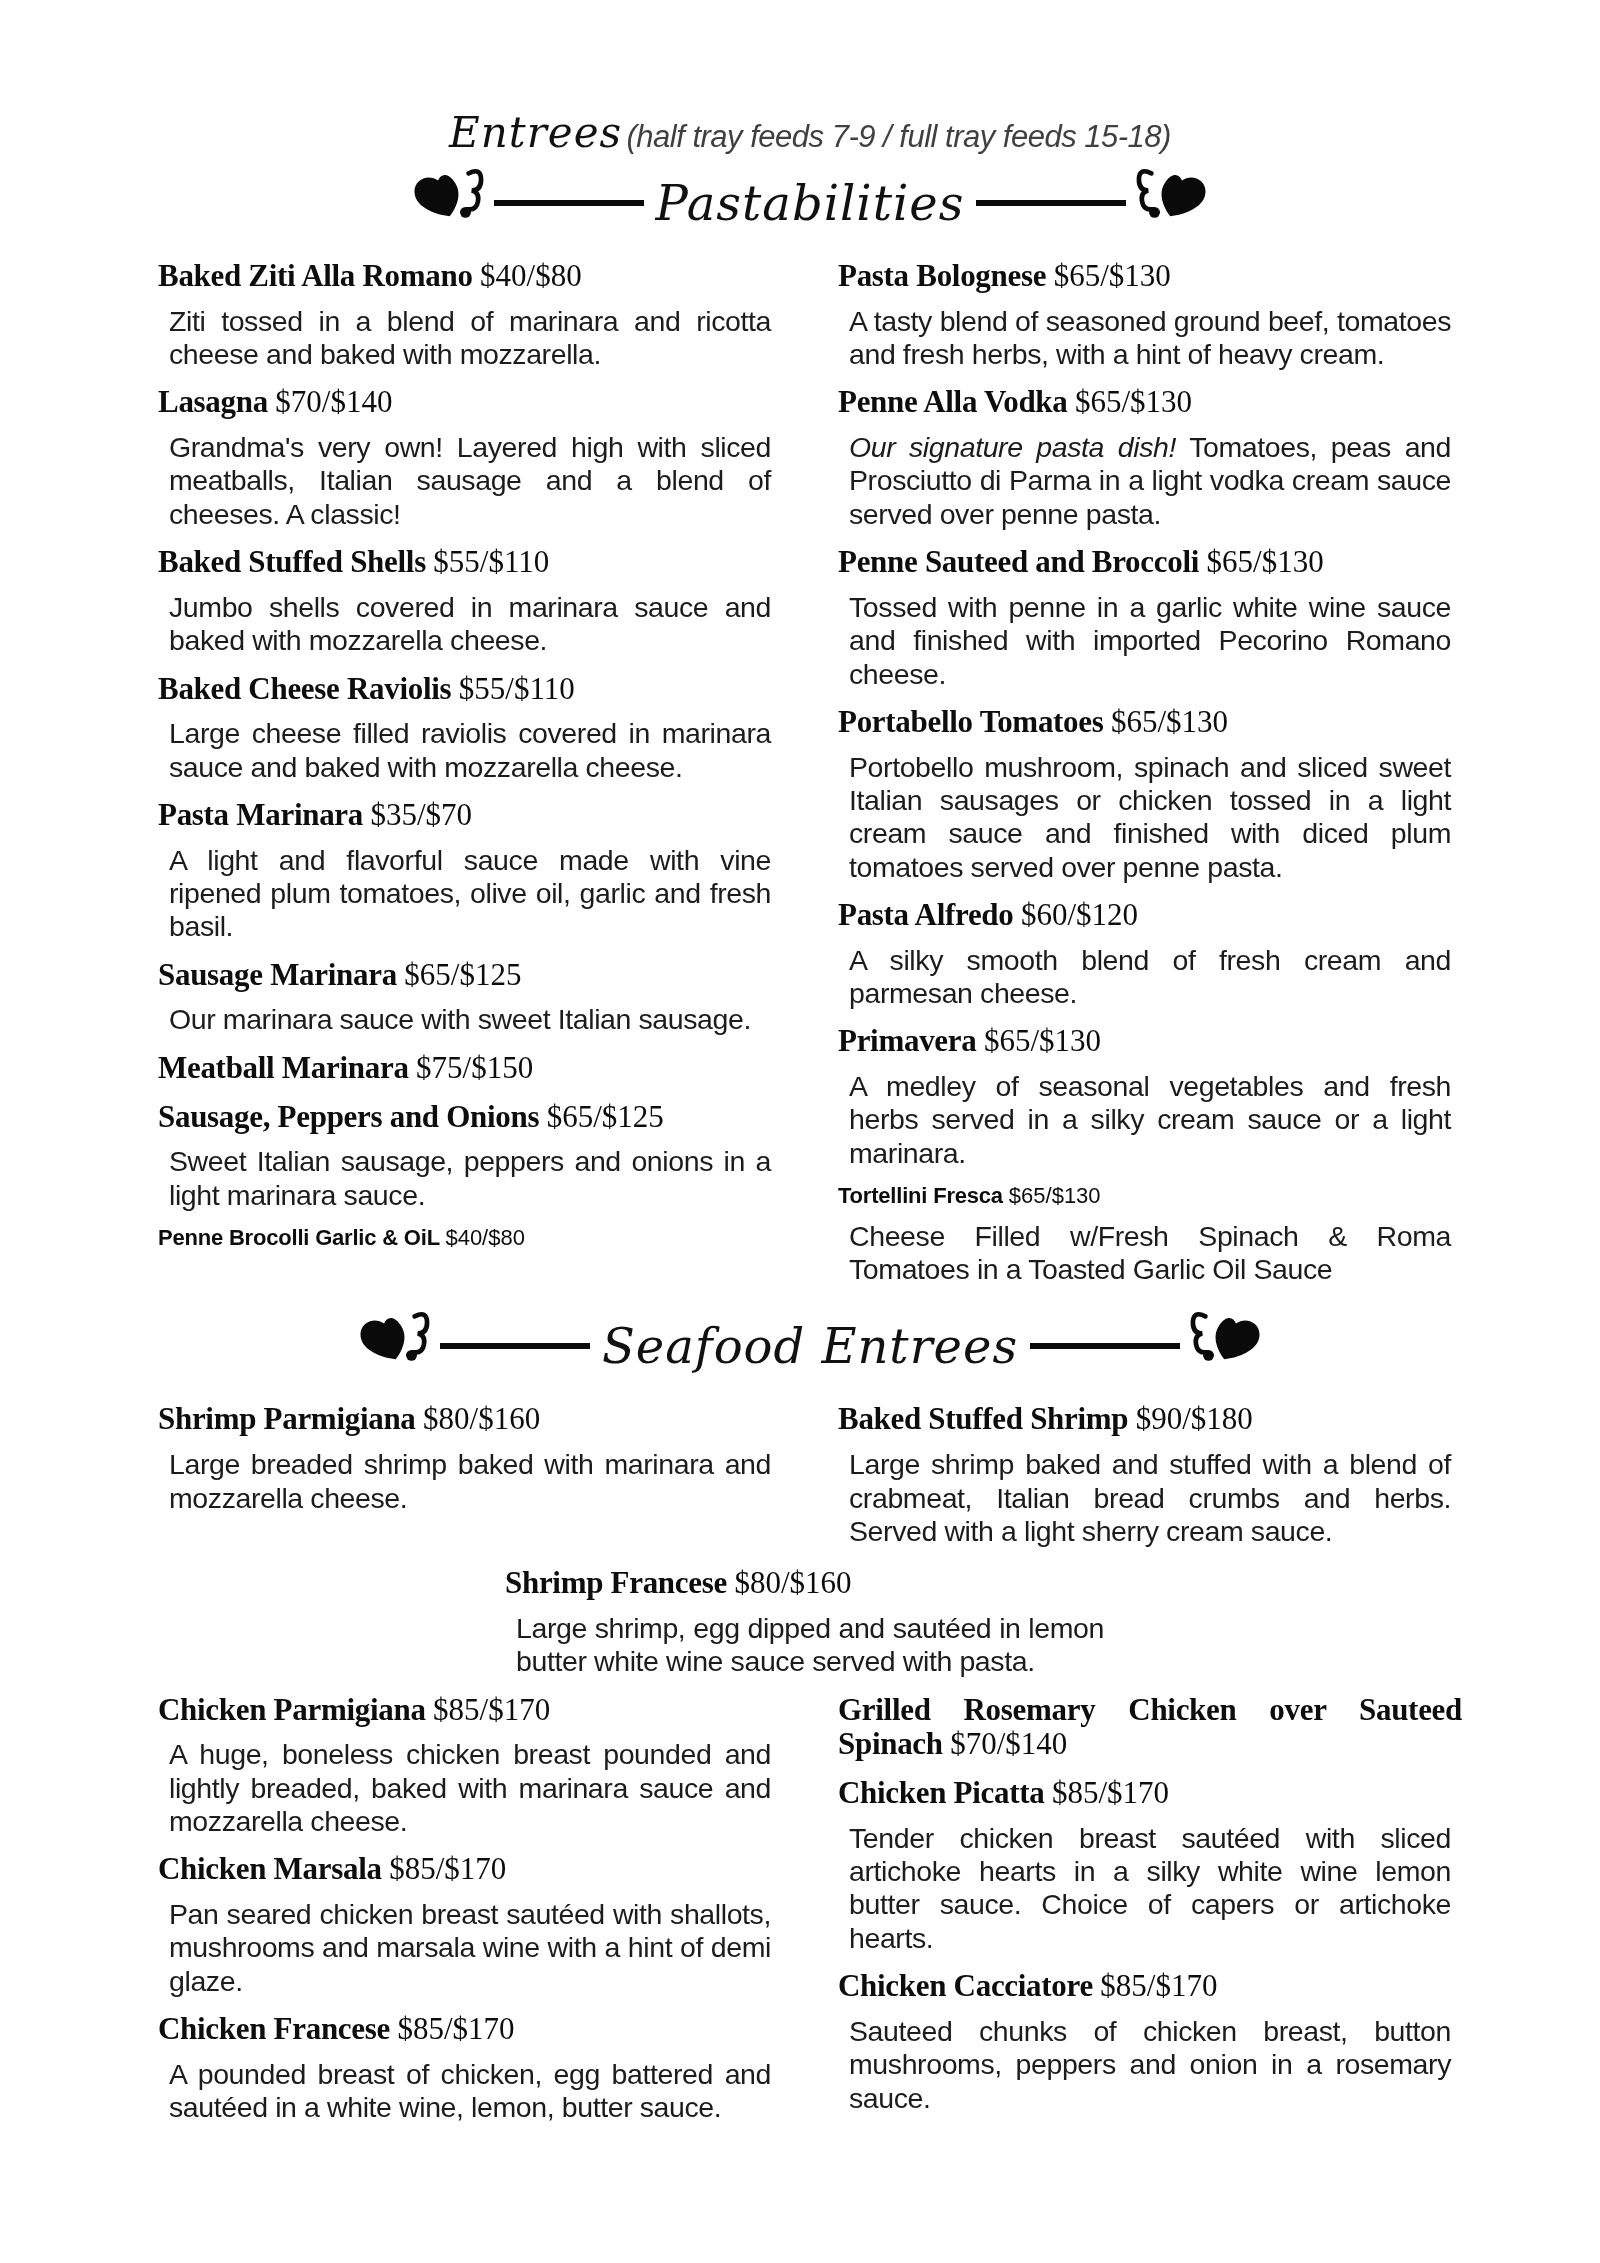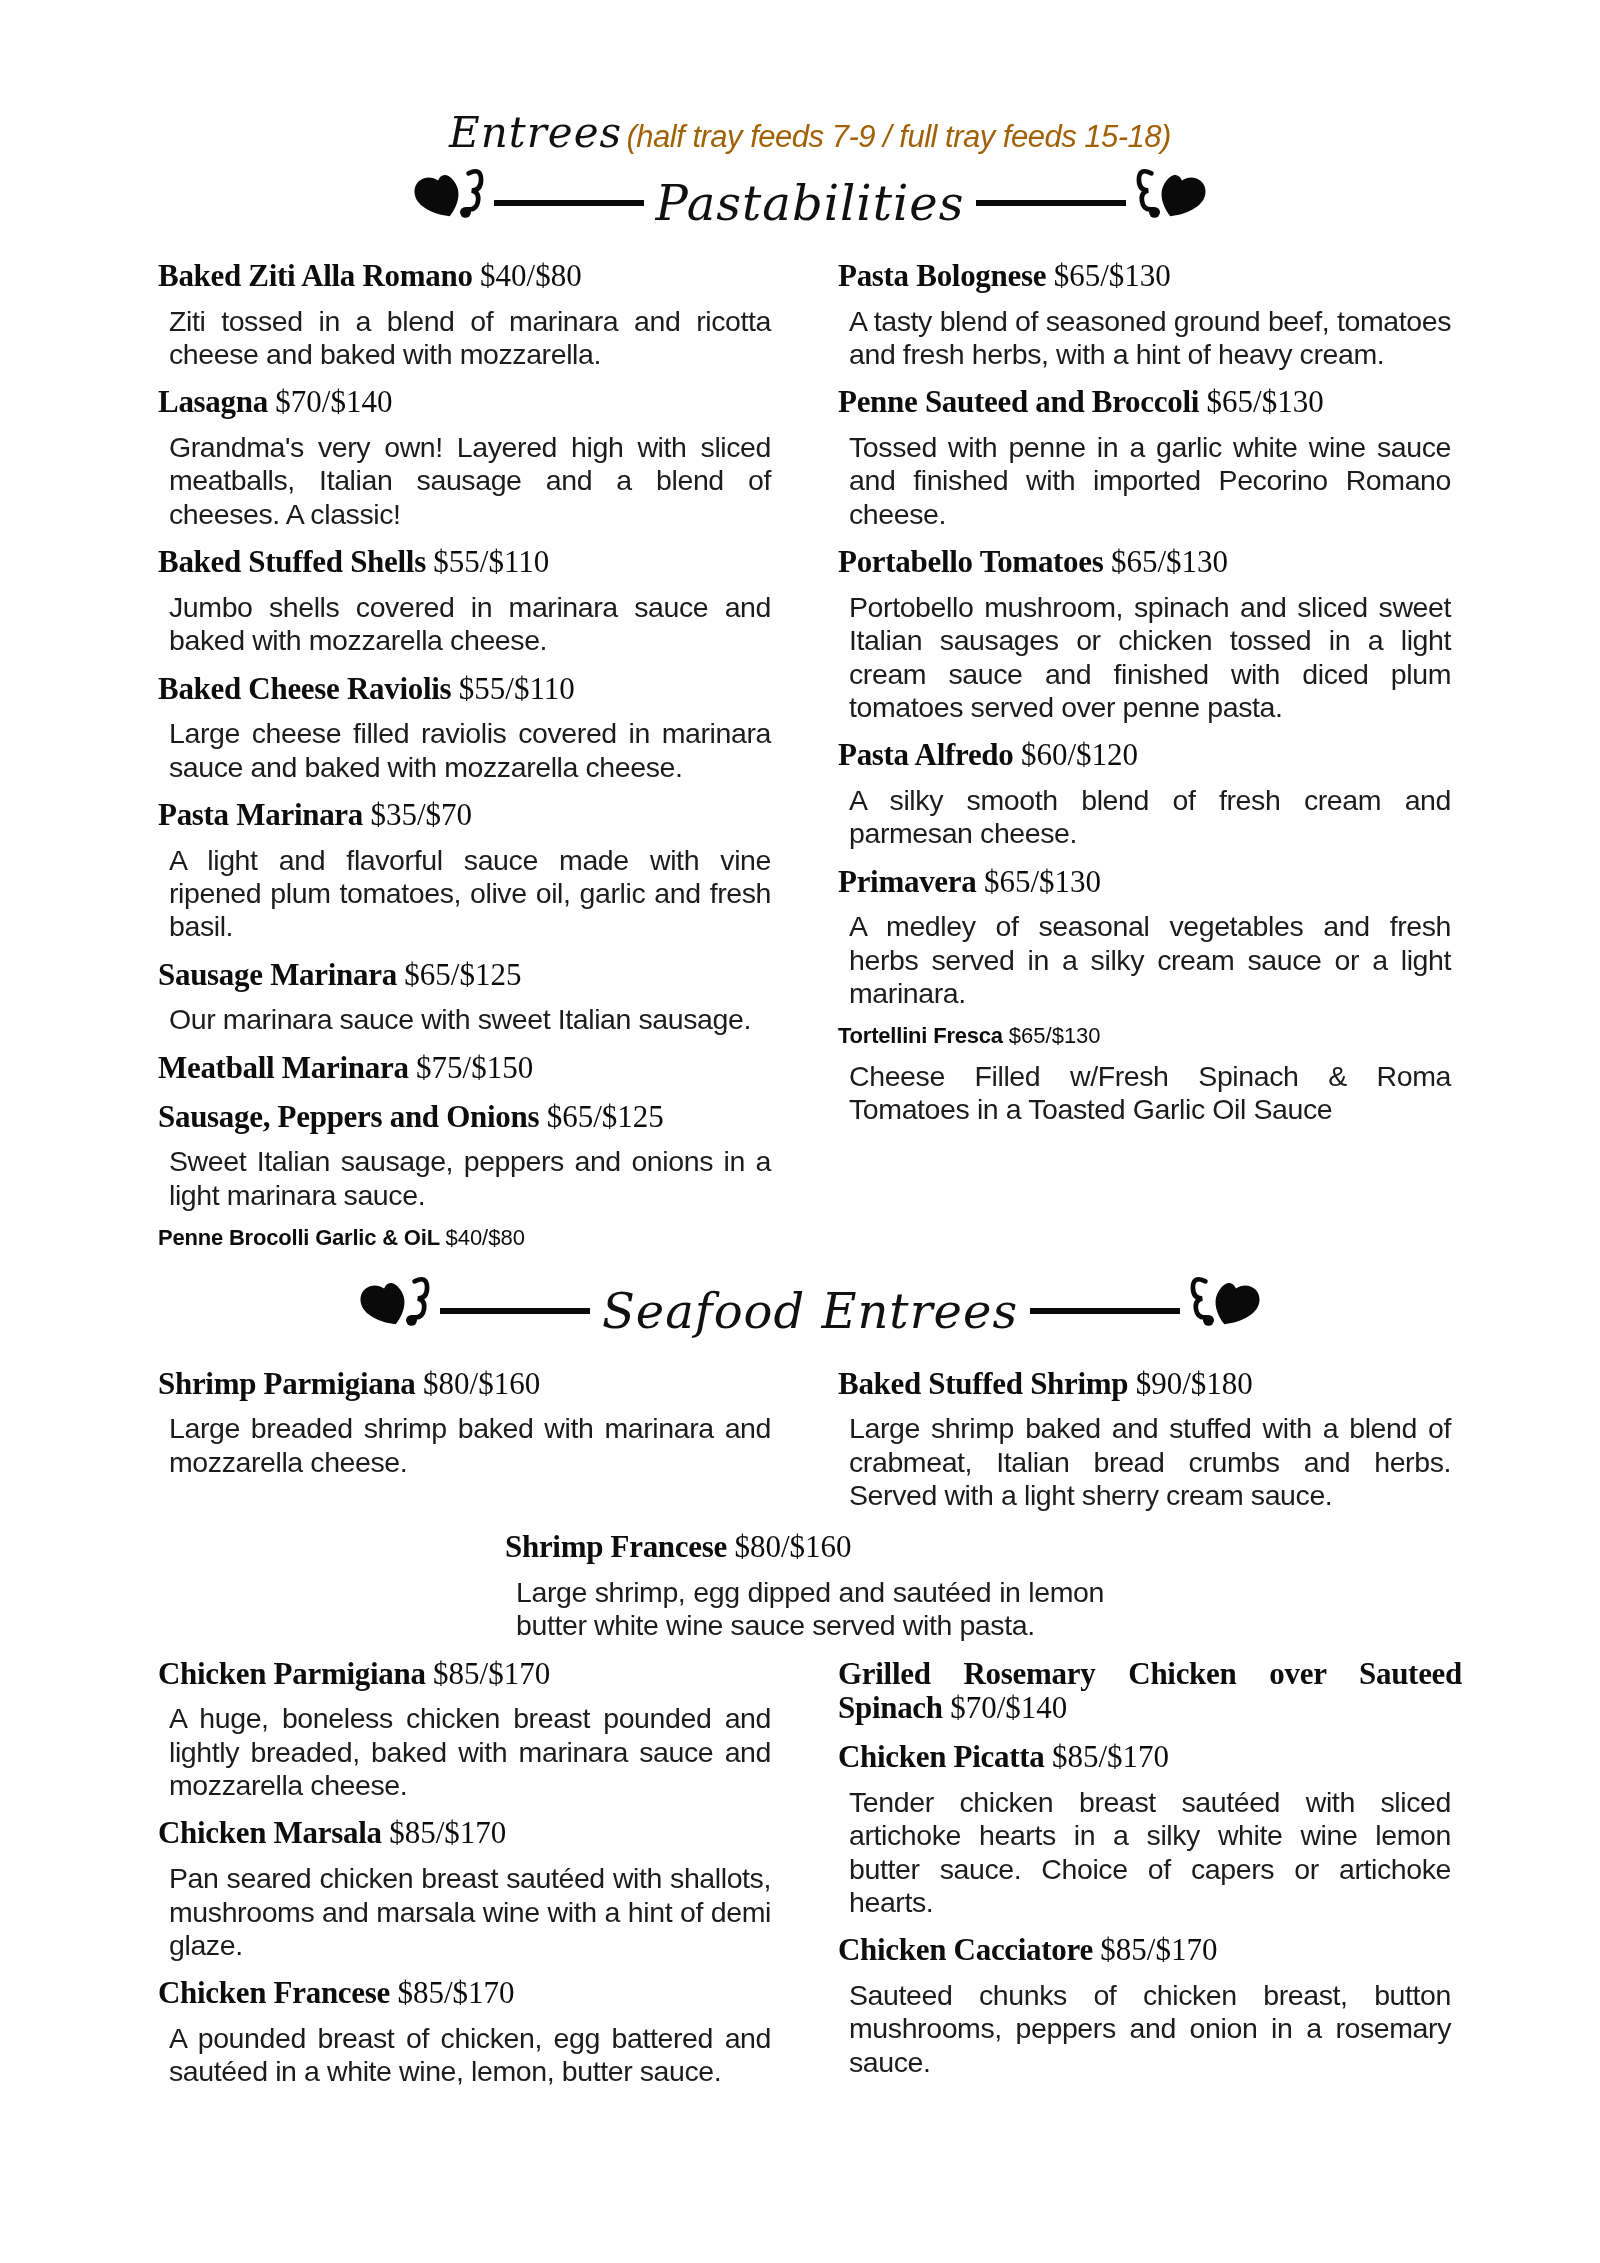--- a/index.html
+++ b/index.html
@@ -3,21 +3,21 @@
 <meta charset="utf-8">
 <style>
   html,body{margin:0;padding:0;background:#ffffff;}
   body{width:1600px;height:2263px;font-family:"Liberation Sans",sans-serif;color:#111;}
   .page{box-sizing:border-box;width:1600px;height:2263px;padding:108px 138px 40px 158px;overflow:hidden;background:#fff;}
 
   
   .top-header{text-align:center;white-space:nowrap;margin-bottom:6px;}
   .script{font-family:"DejaVu Serif",serif;font-style:italic;}
   .top-header .script{font-size:42px;letter-spacing:1px;}
-  .top-header .note{font-family:"Liberation Sans",sans-serif;font-style:italic;font-size:31px;letter-spacing:-0.5px;color:#a16207;}
+  .top-header .note{font-family:"Liberation Sans",sans-serif;font-style:italic;font-size:31px;letter-spacing:-0.5px;color:#404040;}
 
   
   .divider{display:flex;align-items:center;justify-content:center;margin:10px 0 20px 0;}
   .divider .script{font-size:48px;letter-spacing:1px;padding:0 10px;line-height:1;}
   .divider .rule{height:6px;background:#0a0a0a;width:150px;margin:0 2px;}
   .orn{width:78px;height:72px;flex:0 0 auto;}
   .orn.flip{transform:scaleX(-1);}
 
   
   .cols{display:flex;gap:56px;}
@@ -101,20 +101,24 @@
             <div class="item plain">
               <h3><span class="nm">Penne Brocolli Garlic &amp; OiL </span><span class="pr">$40/$80</span></h3>
             </div>
           </div>
           <div class="col">
             <div class="item">
               <h3><span class="nm">Pasta Bolognese </span><span class="pr">$65/$130</span></h3>
               <p class="desc">A tasty blend of seasoned ground beef, tomatoes and fresh herbs, with a hint of heavy cream.</p>
             </div>
             <div class="item">
+              <h3><span class="nm">Penne Alla Vodka </span><span class="pr">$65/$130</span></h3>
+              <p class="desc"><i>Our signature pasta dish!</i> Tomatoes, peas and Prosciutto di Parma in a light vodka cream sauce served over penne pasta.</p>
+            </div>
+            <div class="item">
               <h3><span class="nm">Penne Sauteed and Broccoli </span><span class="pr">$65/$130</span></h3>
               <p class="desc">Tossed with penne in a garlic white wine sauce and finished with imported Pecorino Romano cheese.</p>
             </div>
             <div class="item">
               <h3><span class="nm">Portabello Tomatoes </span><span class="pr">$65/$130</span></h3>
               <p class="desc">Portobello mushroom, spinach and sliced sweet Italian sausages or chicken tossed in a light cream sauce and finished with diced plum tomatoes served over penne pasta.</p>
             </div>
             <div class="item">
               <h3><span class="nm">Pasta Alfredo </span><span class="pr">$60/$120</span></h3>
               <p class="desc">A silky smooth blend of fresh cream and parmesan cheese.</p>

